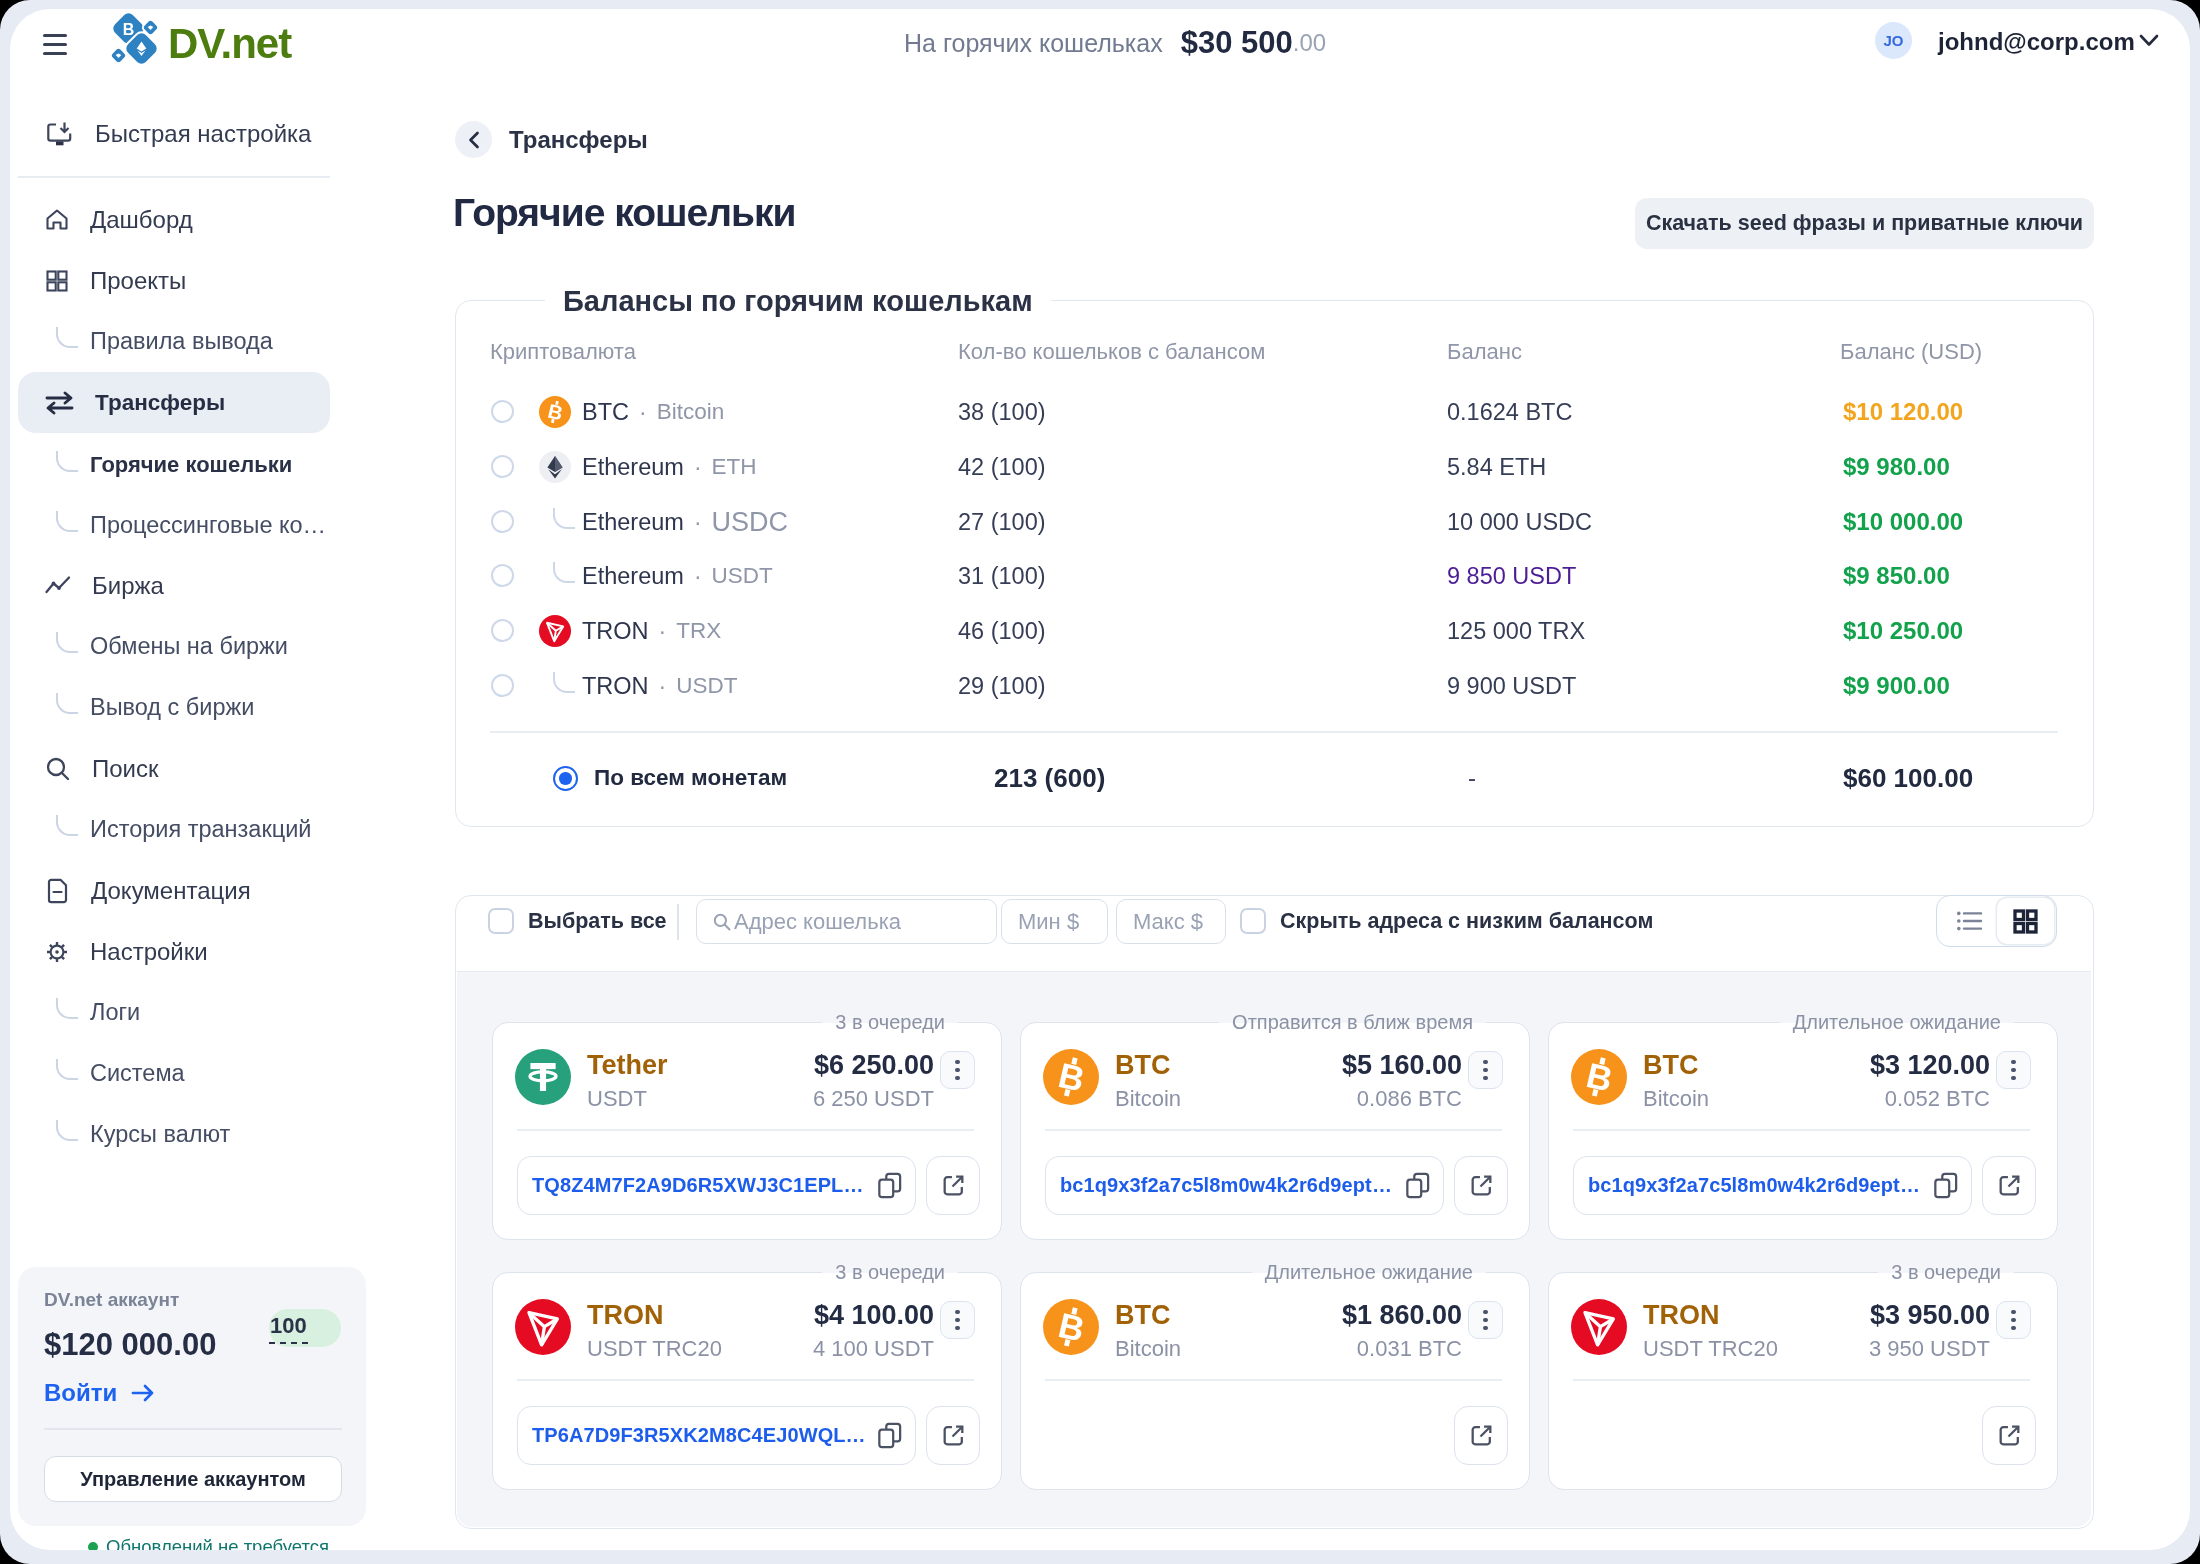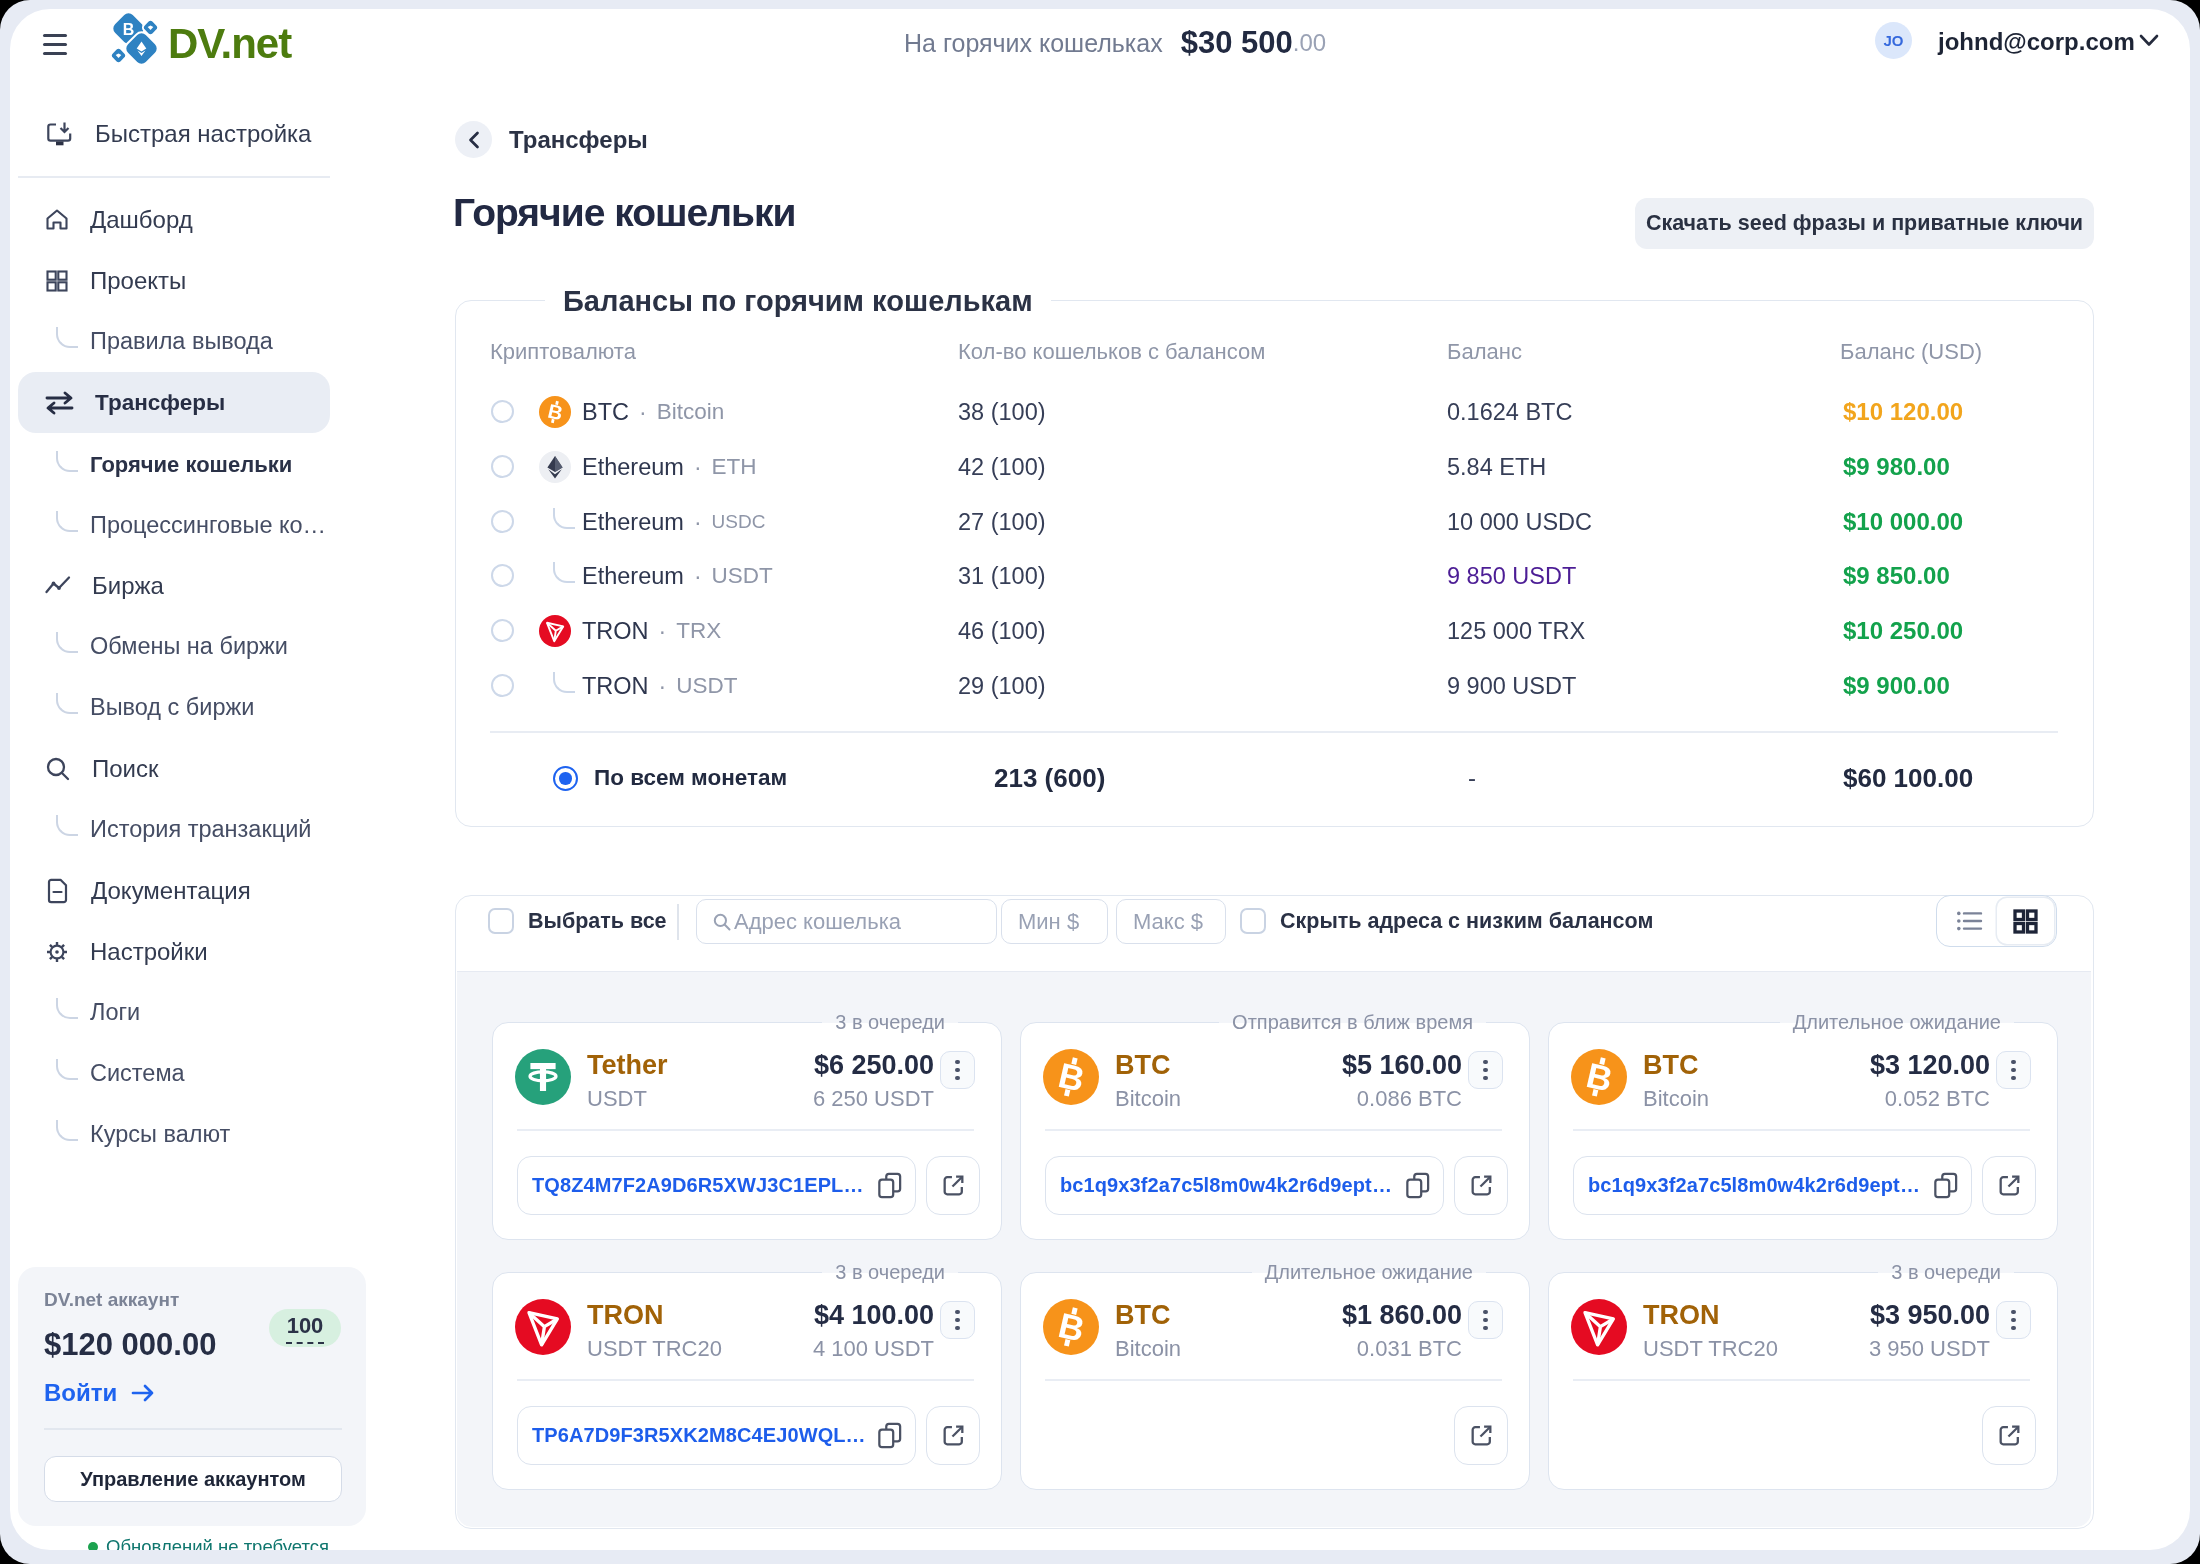--- a/index.html
+++ b/index.html
@@ -151,21 +151,21 @@
 <div class="conn" style="top:998px"></div>
 <div class="sub" style="top:997px">Логи</div>
 <div class="conn" style="top:1059px"></div>
 <div class="sub" style="top:1058px">Система</div>
 <div class="conn" style="top:1120px"></div>
 <div class="sub" style="top:1119px">Курсы валют</div>
 
 <div class="acard"></div>
 <div class="t" style="left:44px;top:1288px;height:24px;font-size:19px;font-weight:bold;color:#7b8396">DV.net аккаунт</div>
 <div class="t" style="left:44px;top:1329px;height:32px;font-size:31px;font-weight:bold;color:#262e45">$120 000.00</div>
-<div class="t" style="left:269px;top:1309px;width:72px;height:38px;background:#d7f0e0;border-radius:19px;justify-content:center">
+<div class="t" style="left:269px;top:1309px;width:72px;height:38px;background:#d7f0e0;border-radius:19px;justify-content:flex-start">
         <span style="font-size:22px;font-weight:bold;color:#2b3247;border-bottom:2.5px dashed #2b3247;padding:0 1px 3px">100</span>
       </div>
 <div class="t" style="left:44px;top:1379px;height:28px;font-size:24px;font-weight:bold;color:#1e63ef">Войти
   <svg style="margin-left:14px" width="24" height="20" viewBox="0 0 24 20" fill="none" stroke="#1e63ef" stroke-width="2.7" stroke-linecap="round" stroke-linejoin="round">
           <path d="M2 10 H21 M14 3 L21 10 L14 17"></path>
         </svg>
 </div>
 <div class="abs" style="left:44px;top:1428px;width:298px;height:1.5px;background:#e2e7ef"></div>
 <div class="t" style="left:44px;top:1456px;width:298px;height:46px;border:1.5px solid #d5dce8;border-radius:12px;box-sizing:border-box;background:#fff;justify-content:center;font-size:20px;font-weight:bold;color:#1f2638">Управление аккаунтом</div>
 <div class="abs" style="left:88px;top:1542px;width:10px;height:10px;border-radius:50%;background:#1ca24f"></div>
@@ -221,21 +221,21 @@
       </div>
 <div class="t" style="left:958px;top:453px;height:28px;font-size:23.5px;color:#363e57">42 (100)</div>
 <div class="t" style="left:1447px;top:453px;height:28px;font-size:23.5px;color:#363e57">5.84 ETH</div>
 <div class="t" style="left:1843px;top:453px;height:28px;font-size:24px;font-weight:bold;color:#13a24c">$9 980.00</div>
 
 <div class="radio" style="left:491px;top:510px"></div>
 <div class="conn" style="left:553px;top:508px;border-color:#ccd7e8"></div>
 <div class="t" style="left:582px;top:508px;height:28px">
         <span style="font-size:23.5px;color:#2e364e">Ethereum</span>
         <span style="font-size:23px;color:#8f96a8;margin:0 10px">·</span>
-        <span style="font-size:19px;color:#8f96a8">USDC</span>
+        <span style="font-size:27px;color:#8f96a8">USDC</span>
       </div>
 <div class="t" style="left:958px;top:508px;height:28px;font-size:23.5px;color:#363e57">27 (100)</div>
 <div class="t" style="left:1447px;top:508px;height:28px;font-size:23.5px;color:#363e57">10 000 USDC</div>
 <div class="t" style="left:1843px;top:508px;height:28px;font-size:24px;font-weight:bold;color:#13a24c">$10 000.00</div>
 
 <div class="radio" style="left:491px;top:564px"></div>
 <div class="conn" style="left:553px;top:562px;border-color:#ccd7e8"></div>
 <div class="t" style="left:582px;top:562px;height:28px">
         <span style="font-size:23.5px;color:#2e364e">Ethereum</span>
         <span style="font-size:23px;color:#8f96a8;margin:0 10px">·</span>

